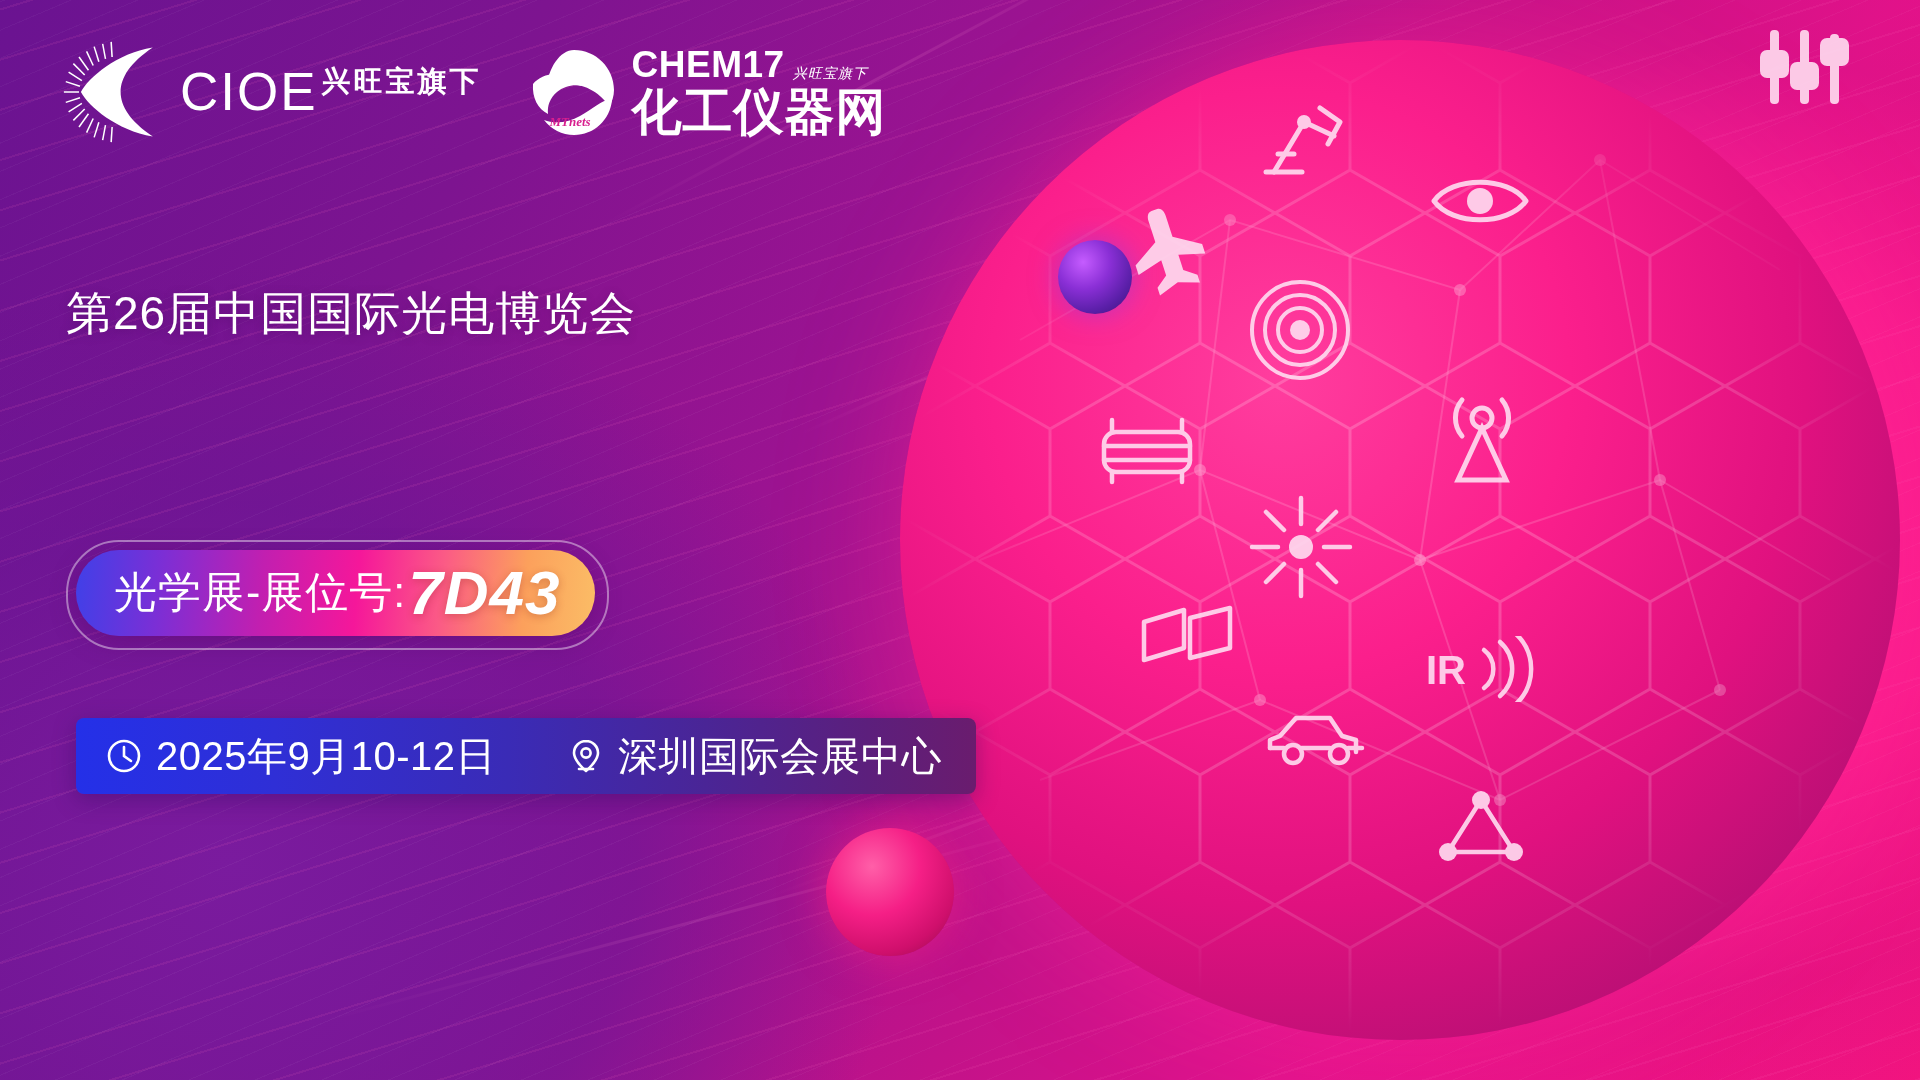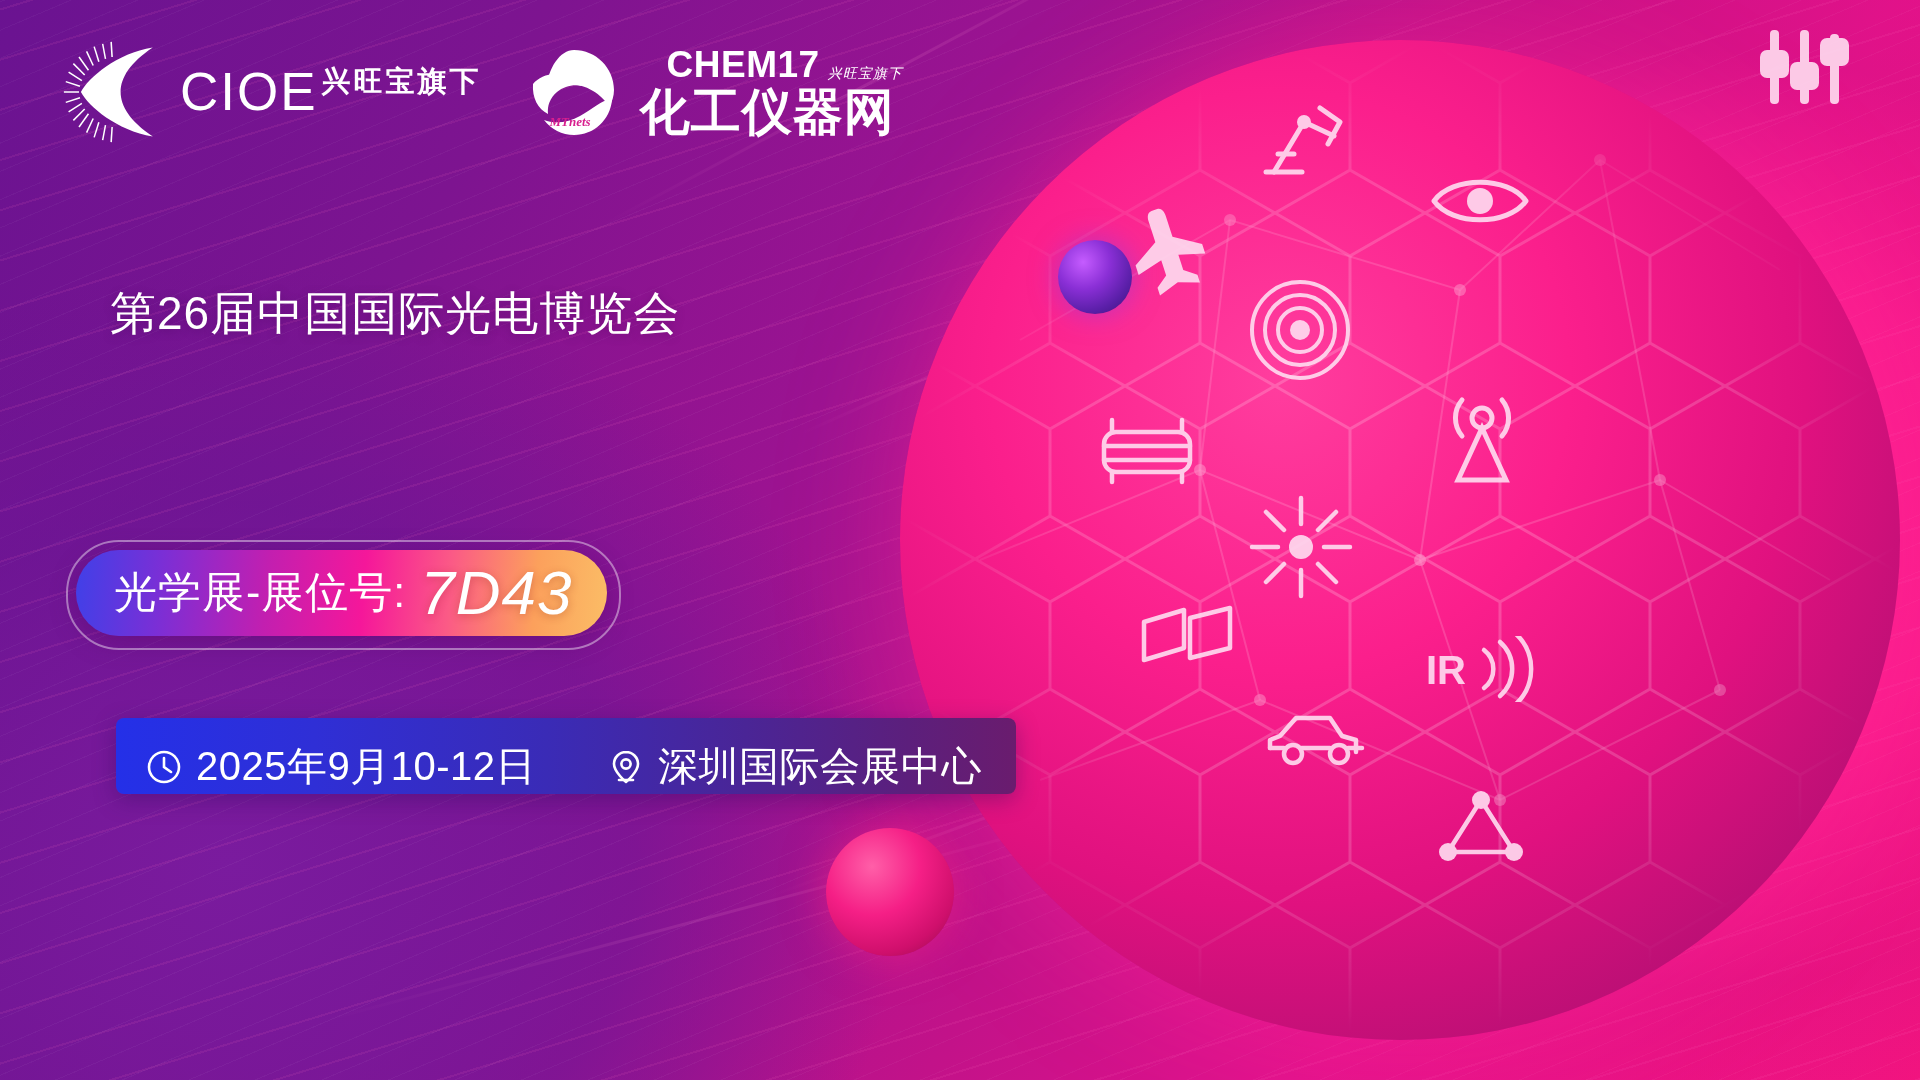--- a/index.html
+++ b/index.html
@@ -108,37 +108,36 @@
   .cioe-en {
     font-size:53px; line-height:.95; color:#fff; letter-spacing:2px; font-weight:400;
   }
   .cioe-cn {
     font-size:29px; line-height:1; color:#fff; letter-spacing:3px; font-weight:700;
   }
   .divider-gap { width:42px; }
   .chem-logo { display:flex; align-items:center; gap:12px; }
   .chem-mark { width:96px; height:96px; position:relative; }
   .chem-type { display:flex; flex-direction:column; gap:3px; }
-  .chem-top { display:flex; align-items:flex-end; gap:8px;margin-left:35px; }
+  .chem-top { display:flex; align-items:flex-end; gap:8px; }
   .chem-en {
     font-size:37px; font-weight:700; color:#fff; letter-spacing:.5px; line-height:1;
   }
   .chem-sub {
     font-size:14px; color:#fff; letter-spacing:1px; line-height:1; padding-bottom:3px; font-weight:400;font-style:italic;
   }
   .chem-cn {
     font-size:50px; font-weight:700; color:#fff; letter-spacing:1px; line-height:1.06;text-align:center;
   }
 
   
   .subtitle {
     position:absolute; left:66px; top:283px;
     font-size:46px; color:#fff; font-weight:400; letter-spacing:1px;
     text-shadow:0 2px 10px rgba(60,0,80,.35);
-    margin-left:44px;
   }
   .company {
     position:absolute; left:62px; top:398px;
     font-size:80px; font-weight:700; color:#fff; letter-spacing:2px; line-height:1;
     text-shadow:3px 5px 0 rgba(95,10,110,.45), 0 3px 18px rgba(60,0,80,.35);
   }
 
   
   .booth-pill {
     position:absolute; left:76px; top:550px;
@@ -152,34 +151,33 @@
     content:""; position:absolute; left:-10px; top:-10px;
     width:calc(100% + 20px); height:calc(100% + 20px);
     border-radius:53px;
     border:2px solid rgba(255,255,255,.42);
     pointer-events:none;
   }
   .booth-label {
     font-size:43px; color:#fff; font-weight:400; letter-spacing:1px; white-space:nowrap;
   }
   .booth-number {
-    font-size:62px; color:#fff; font-weight:400; font-style:italic;
-    letter-spacing:1px; margin-left:14px; line-height:1;
+    font-size:62px; color:#fff; font-weight:700; font-style:italic;
+    letter-spacing:1px; margin-left:2px; line-height:1;
     text-shadow:0 2px 8px rgba(140,30,20,.30);
   }
 
   
   .info-bar {
     position:absolute; left:76px; top:718px;
     height:76px; padding:0 34px 0 30px;
-    display:flex; align-items:flex-end; gap:26px;
+    display:flex; align-items:center; gap:26px;
     border-radius:8px;
     background:linear-gradient(90deg, #2430e8 0%, #2f2fd6 22%, #3a2bb6 48%, #4a2596 70%, #5c1f7c 88%, #6a1c6e 100%);
     box-shadow:0 6px 22px rgba(40,10,90,.35);
-    margin-left:40px;
   }
   .info-item { display:flex; align-items:center; gap:14px; }
   .info-item .glyph { width:36px; height:36px; flex:0 0 36px; color:#fff; }
   .info-text { font-size:40px; color:#fff; font-weight:400; letter-spacing:.5px; white-space:nowrap; }
   .info-spacer { width:20px; }
 </style>
 </head>
 <body>
 
 <div class="banner">

